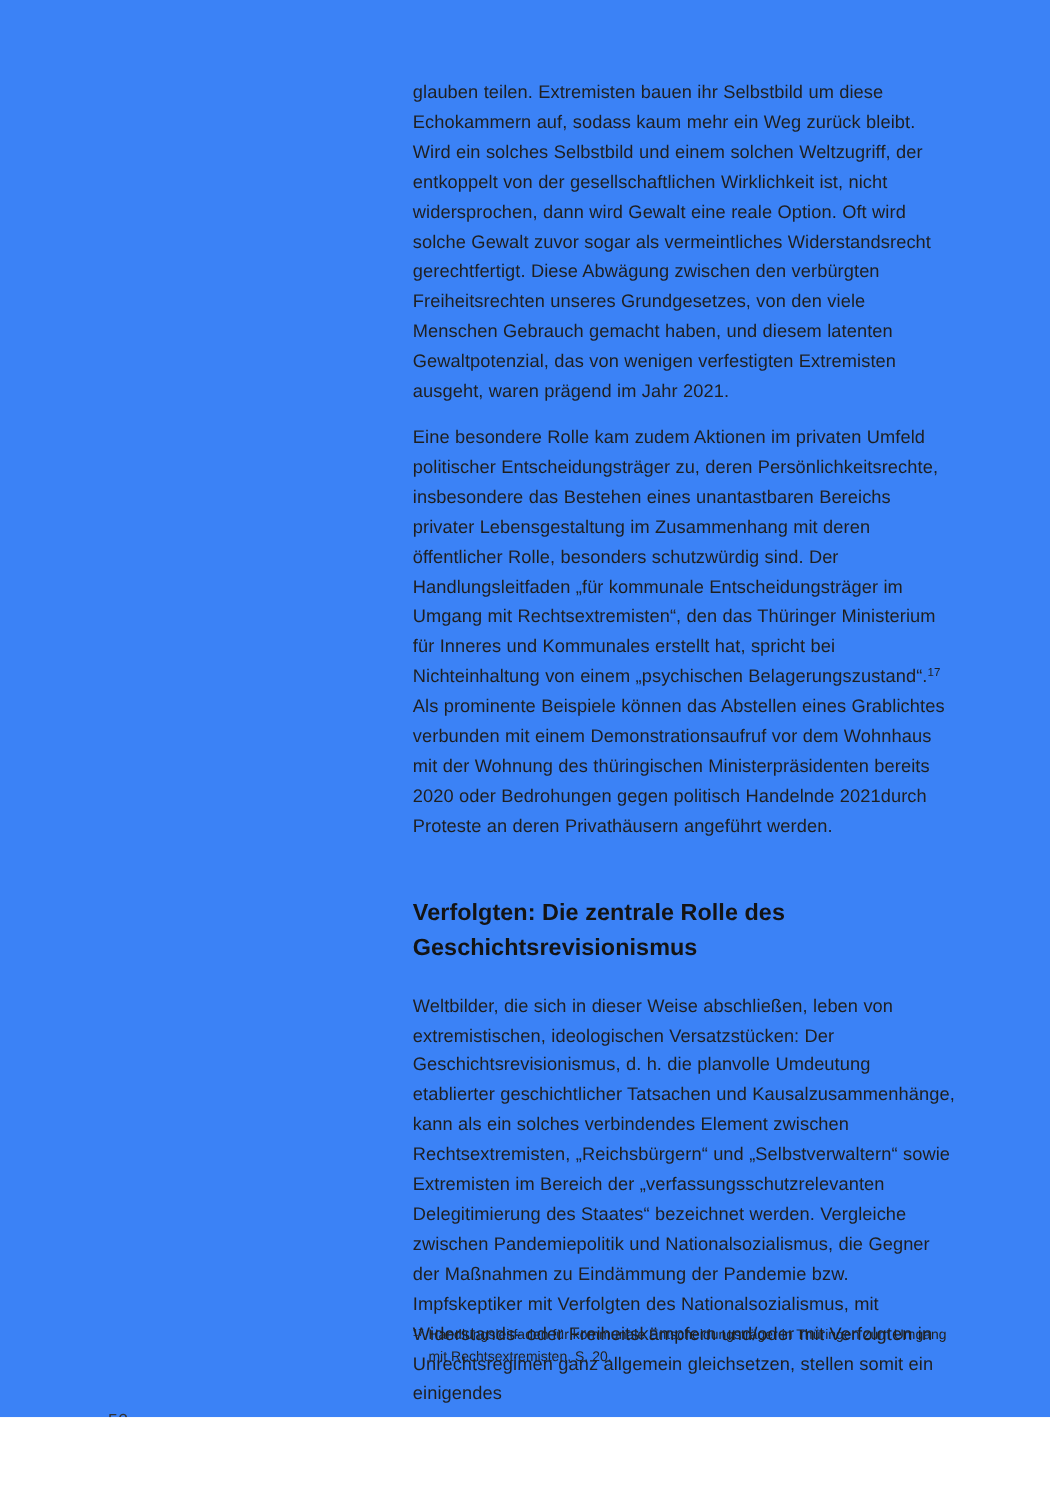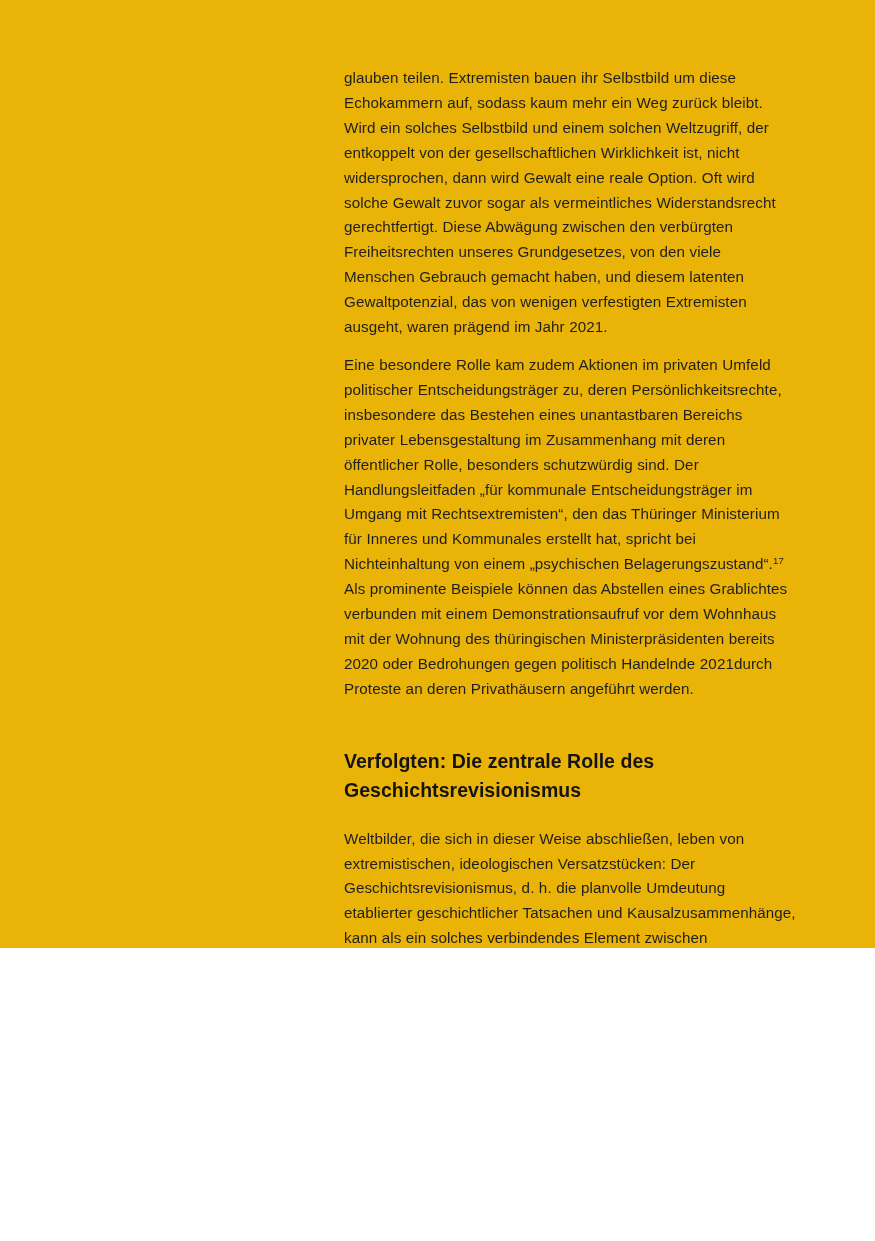--- a/index.html
+++ b/index.html
@@ -8,22 +8,22 @@
     padding: 0;
     background: #ffffff;
   }
   body {
     font-family: "Liberation Sans", sans-serif;
     color: #1a1a1a;
   }
   .page {
     position: relative;
     width: 875px;
-    height: 948px;
-    background: #eab308;
+    height: 1181px;
+    background: #3b82f6;
     overflow: hidden;
     box-sizing: border-box;
     text-decoration: underline;
   }
   .text-column {
     position: absolute;
     left: 344px;
     top: 66px;
     width: 452px;
   }

